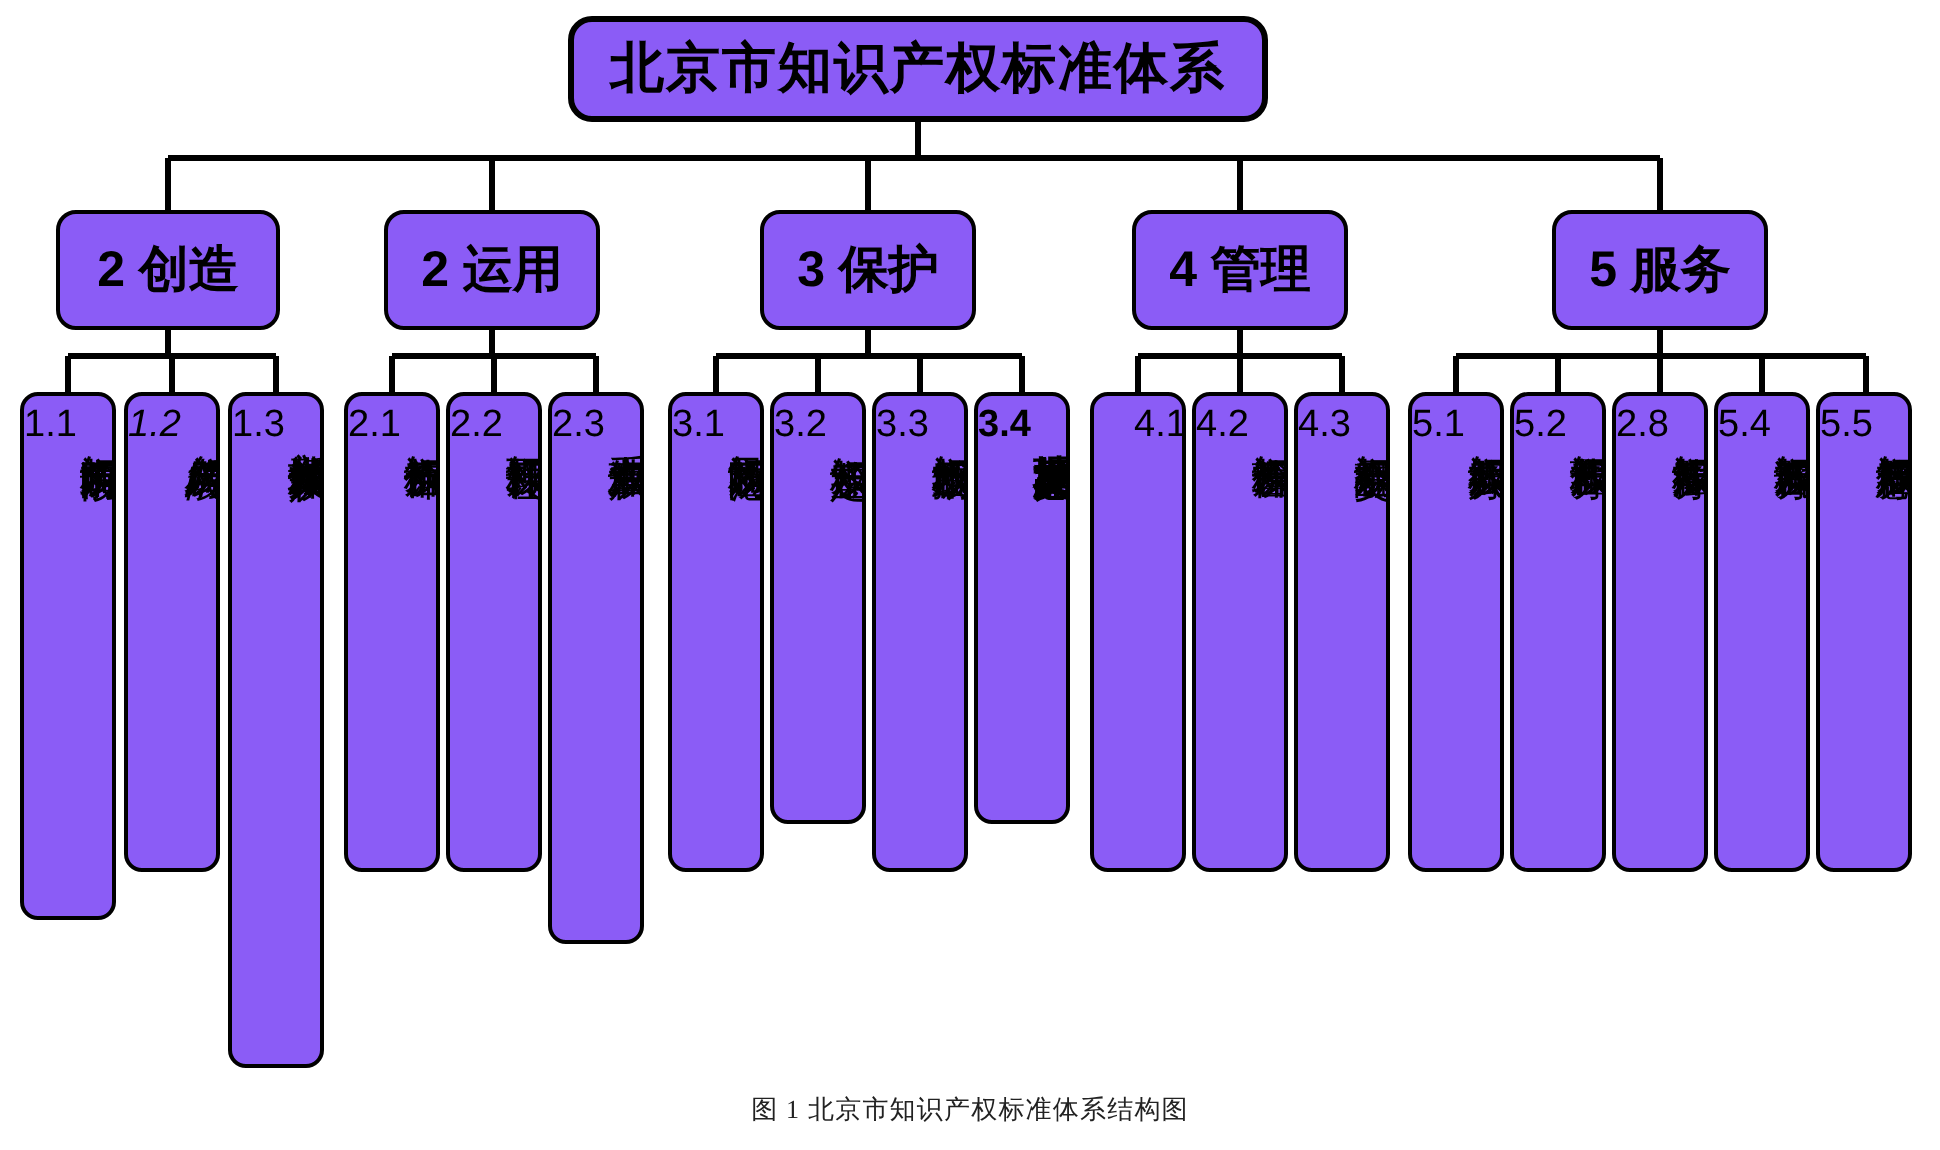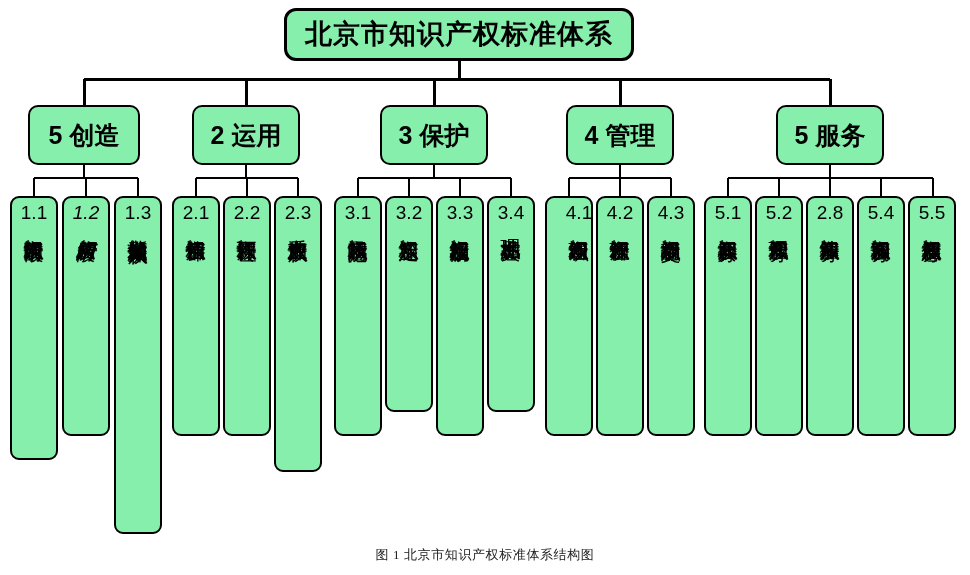--- a/index.html
+++ b/index.html
@@ -25,21 +25,21 @@
     top: 0;
     width: 970px;
     height: 575px;
   }
 
   
   .node {
     position: absolute;
     box-sizing: border-box;
     border: 2.4px solid #000;
-    background: #86efac;
+    background: #8b5cf6;
     display: flex;
     align-items: center;
     justify-content: center;
     z-index: 2;
   }
 
   .root {
     border-radius: 12px;
     border-width: 3px;
     font-size: 27px;
@@ -78,21 +78,21 @@
   }
   .leaf .num {
     display: block;
     font-size: 19px;
     line-height: 1;
     text-align: center;
     margin-bottom: 1px;
   }
   .leaf-inner {
     display: flex;
-    flex-direction: column;
+    flex-direction: row;
     align-items: center;
     width: 100%;
   }
 
   
   .caption {
     position: absolute;
     left: 0;
     top: 546px;
     width: 970px;
@@ -157,21 +157,21 @@
       <line x1="881" y1="178" x2="881" y2="196"></line>
       <line x1="933" y1="178" x2="933" y2="196"></line>
     </g>
   </svg>
 
   <div class="node root" style="left:284px; top:8px; width:350px; height:53px;">
     <span class="lbl">北京市知识产权标准体系</span>
   </div>
 
   <div class="node cat" style="left:28px; top:105px; width:112px; height:60px;">
-    <span class="lbl">5 创造</span>
+    <span class="lbl">2 创造</span>
   </div>
   <div class="node cat" style="left:192px; top:105px; width:108px; height:60px;">
     <span class="lbl">2 运用</span>
   </div>
   <div class="node cat" style="left:380px; top:105px; width:108px; height:60px;text-align:center;">
     <span class="lbl">3 保护</span>
   </div>
   <div class="node cat" style="left:566px; top:105px; width:108px; height:60px;">
     <span class="lbl">4 管理</span>
   </div>
@@ -228,21 +228,21 @@
       <span class="num">3.2</span>
       <span class="lbl">知识产权鉴定</span>
     </div>
   </div>
   <div class="node leaf" style="left:436px; top:196px; width:48px; height:240px;">
     <div class="leaf-inner">
       <span class="num">3.3</span>
       <span class="lbl">知识产权维权援助</span>
     </div>
   </div>
-  <div class="node leaf" style="left:487px; top:196px; width:48px; height:216px;">
+  <div class="node leaf" style="left:487px; top:196px; width:48px; height:216px;font-weight:bold;">
     <div class="leaf-inner">
       <span class="num">3.4</span>
       <span class="lbl">地理标志产品类</span>
     </div>
   </div>
 
   <div class="node leaf" style="left:545px; top:196px; width:48px; height:240px;padding-left:20px;">
     <div class="leaf-inner">
       <span class="num">4.1</span>
       <span class="lbl">知识产权组织管理</span>

